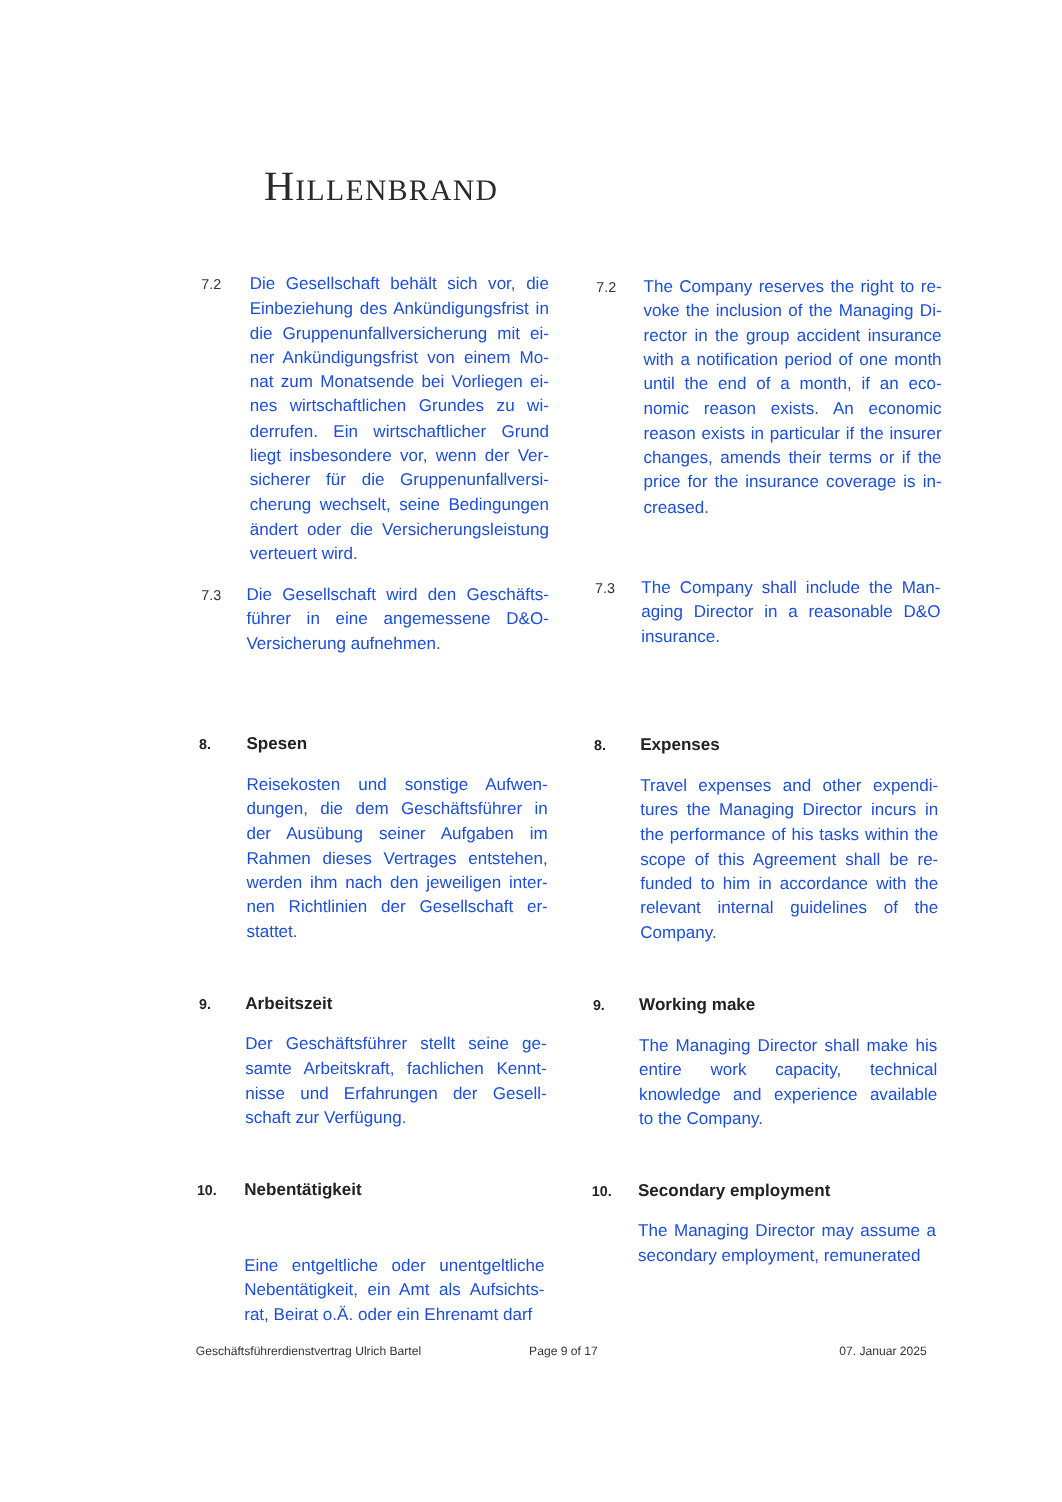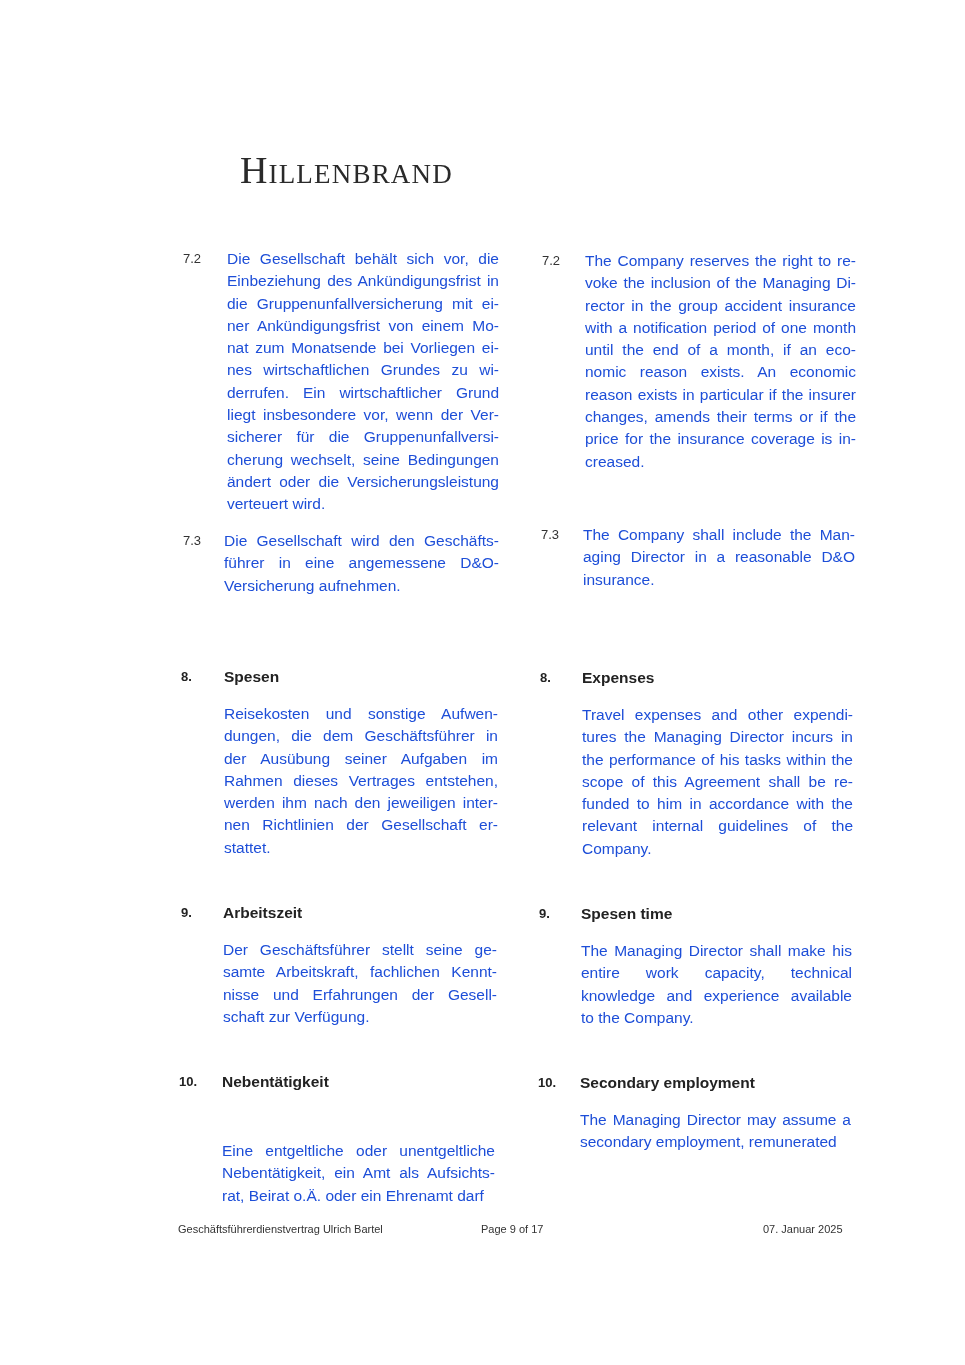--- a/index.html
+++ b/index.html
@@ -100,21 +100,21 @@
     <span class="ln">Travel expenses and other expendi-</span>
     <span class="ln">tures the Managing Director incurs in</span>
     <span class="ln">the performance of his tasks within the</span>
     <span class="ln">scope of this Agreement shall be re-</span>
     <span class="ln">funded to him in accordance with the</span>
     <span class="ln">relevant internal guidelines of the</span>
     <span class="ln last">Company.</span>
   </div>
 
 <div class="num bold" style="left:539px; top:903px;">9.</div>
-<div class="heading" style="left:581px; top:903px;">Spesen time</div>
+<div class="heading" style="left:581px; top:903px;">Working make</div>
 <div class="para" style="left:581px; top:940px; width:271px;">
     <span class="ln">The Managing Director shall make his</span>
     <span class="ln">entire work capacity, technical</span>
     <span class="ln">knowledge and experience available</span>
     <span class="ln last">to the Company.</span>
   </div>
 
 <div class="num bold" style="left:538px; top:1072px;">10.</div>
 <div class="heading" style="left:580px; top:1072px;">Secondary employment</div>
 <div class="para" style="left:580px; top:1109px; width:271px;">

